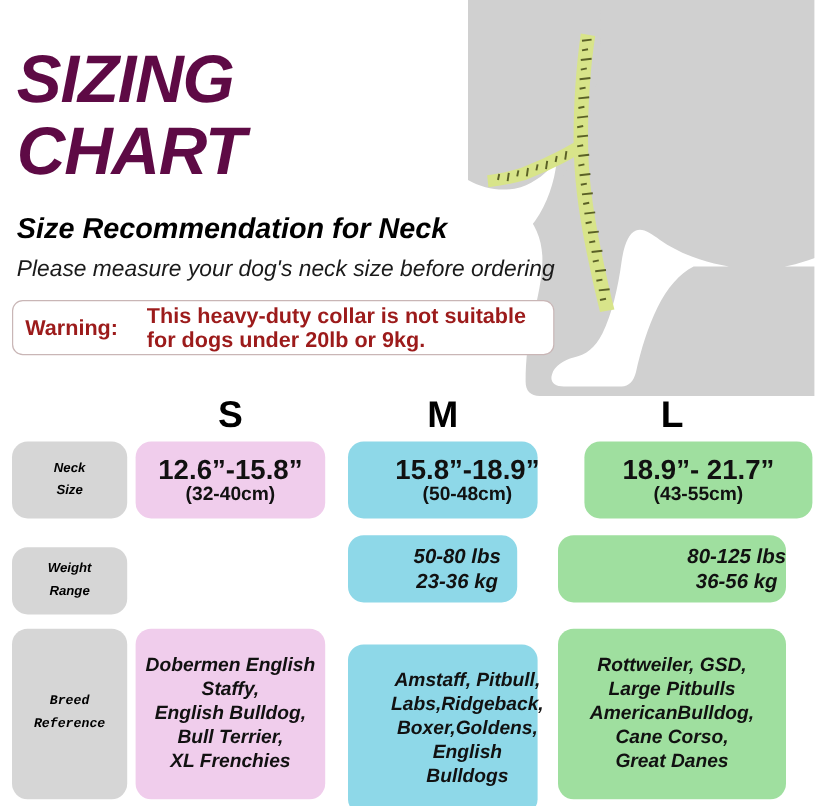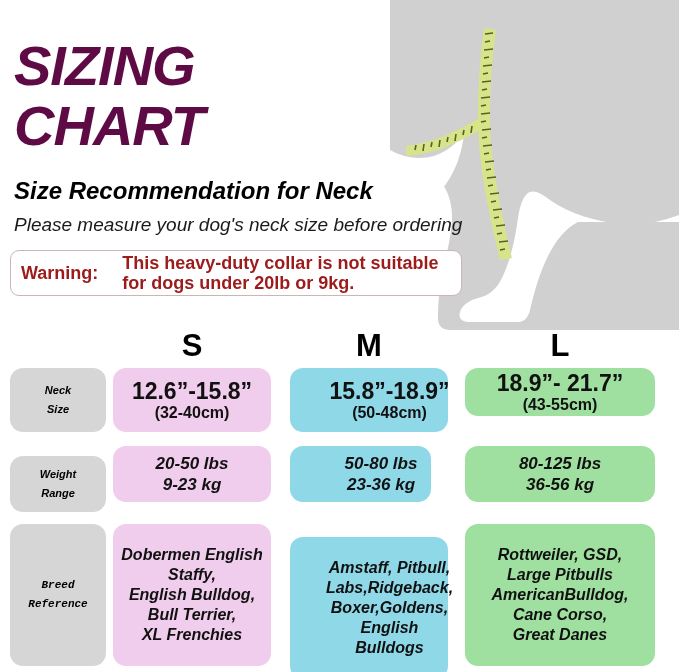--- a/index.html
+++ b/index.html
@@ -315,40 +315,36 @@
 Size</span>
       </div>
       <div class="cell cell-s" style="left:113px; top:6px; width:158px; height:64px;">
         <span class="neck-main">12.6”-15.8”</span>
         <span class="neck-sub">(32-40cm)</span>
       </div>
       <div class="cell cell-m" style="left:290px; top:6px; width:158px; height:64px;">
         <span class="neck-main">15.8”-18.9”</span>
         <span class="neck-sub">(50-48cm)</span>
       </div>
-      <div class="cell cell-l" style="left:465px; top:6px; width:190px; height:48px;">
+      <div class="cell cell-l" style="left:487px; top:6px; width:190px; height:64px;">
         <span class="neck-main">18.9”- 21.7”</span>
         <span class="neck-sub">(43-55cm)</span>
       </div>
     </div>
 
     <div class="t-row" style="height:78px;">
       <div class="cell cell-label" style="left:10px; top:16px; width:96px; height:56px;">
         <span class="label-text">Weight
 Range</span>
       </div>
-      <div class="cell cell-s" style="left:113px; top:6px; width:158px; height:56px;">
-        <span class="weight-text">20-50 lbs
-9-23 kg</span>
-      </div>
       <div class="cell cell-m" style="left:290px; top:6px; width:141px; height:56px;">
         <span class="weight-text">50-80 lbs
 23-36 kg</span>
       </div>
-      <div class="cell cell-l" style="left:465px; top:6px; width:190px; height:56px;">
+      <div class="cell cell-l" style="left:465px; top:6px; width:190px; height:56px;align-items:flex-end;">
         <span class="weight-text">80-125 lbs
 36-56 kg</span>
       </div>
     </div>
 
     <div class="t-row" style="height:156px;">
       <div class="cell cell-label" style="left:10px; top:6px; width:96px; height:142px;font-family:Liberation Mono, monospace;">
         <span class="label-text">Breed
 Reference</span>
       </div>

